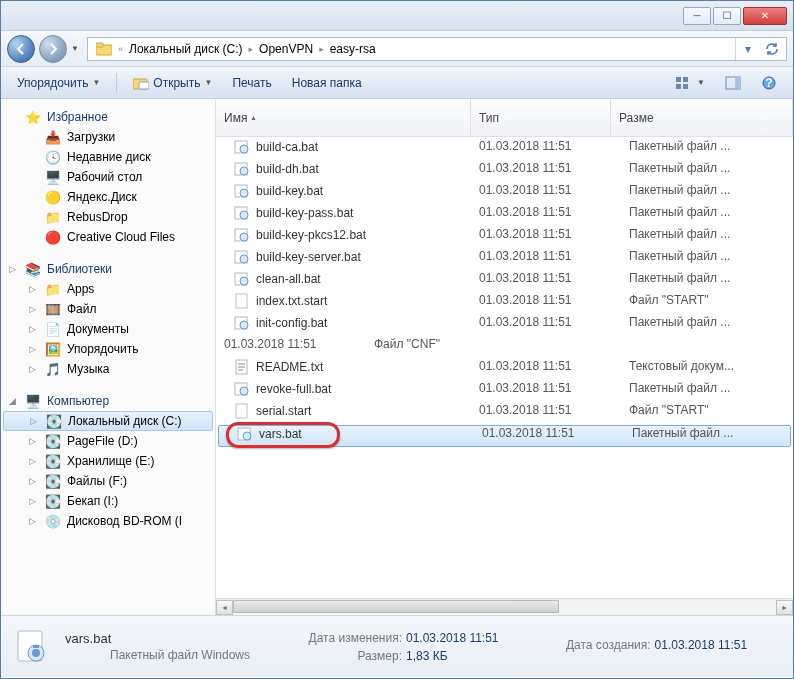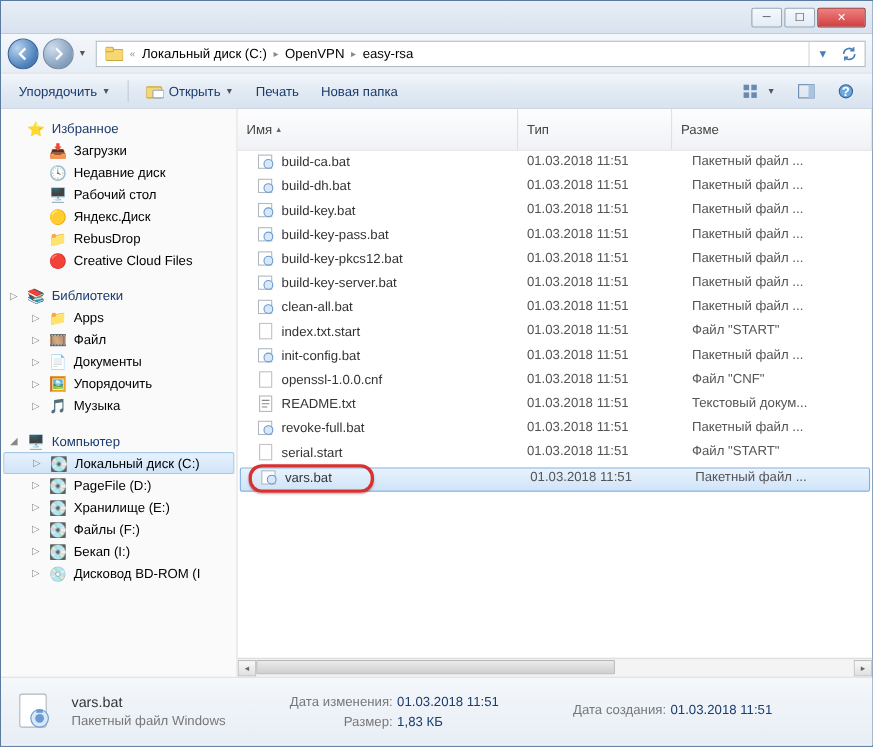--- a/index.html
+++ b/index.html
@@ -52,21 +52,21 @@
 .fico { width: 16px; height: 16px; display:inline-flex; align-items:center; justify-content:center; font-size:12px;}
 .highlight { position: absolute; left: 10px; width: 114px; height: 26px; border: 3px solid #d93030; border-radius: 12px; pointer-events: none; box-shadow: 0 1px 2px rgba(0,0,0,0.3);}
 .hscroll { height: 17px; background:#f0f0f0; border-top:1px solid #ddd; display:flex; align-items:center;}
 .hscroll .sbtn{width:17px;height:15px;background:linear-gradient(to bottom,#f8f8f8,#e0e0e0);border:1px solid #c0c0c0;display:flex;align-items:center;justify-content:center;font-size:8px;color:#666;}
 .hscroll .strack{flex:1;height:15px;background:#f4f4f4;position:relative;}
 .hscroll .sthumb{position:absolute;left:0;width:60%;height:13px;top:0;background:linear-gradient(to bottom,#eaeaea,#d0d0d0);border:1px solid #b8b8b8;border-radius:1px;}
 .statusbar { height: 62px; border-top: 1px solid #d0d8e0; background: linear-gradient(to bottom,#f4f7fb,#e8eef5); display: flex; align-items: center; padding: 6px 10px; gap: 12px; }
 .sb-icon { width: 42px; height: 42px; display:flex; align-items:center; justify-content:center; font-size:32px;}
 .sb-info { display: flex; flex-direction: column; gap: 2px; }
 .sb-name { color: #333; font-size: 13px;}
-.sb-sub { color: #777; }
+.sb-sub { color: #777; margin-left: 45px; }
 .sb-props { display: flex; flex-direction: column; gap:4px; margin-left: 30px;}
 .sb-prop { display:flex; gap:4px;}
 .sb-prop .lbl { color:#777; text-align:right; width:110px;}
 .sb-prop .val { color:#1a3c6e;}
 svg { display: block; }
 </style>
 </head>
 <body>
 
 <div class="window">
@@ -392,28 +392,20 @@
                   <rect x="1" y="2" width="12" height="12" fill="#fff" stroke="#b0b8c0"></rect>
                   <circle cx="10" cy="10" r="4" fill="#d8e8f8" stroke="#6a9ad0"></circle>
                 </svg>
               </span>
               <span>init-config.bat</span>
             </div>
             <div class="fl-cell date">01.03.2018 11:51</div>
             <div class="fl-cell type">Пакетный файл ...</div>
           </div>
           <div class="fl-row">
-            <div class="fl-cell name">
-              <span class="fico">
-                <svg width="16" height="16">
-                  <rect x="2" y="1" width="11" height="14" fill="#fff" stroke="#c0c0c0"></rect>
-                </svg>
-              </span>
-              <span>openssl-1.0.0.cnf</span>
-            </div>
             <div class="fl-cell date">01.03.2018 11:51</div>
             <div class="fl-cell type">Файл "CNF"</div>
           </div>
           <div class="fl-row">
             <div class="fl-cell name">
               <span class="fico">
                 <svg width="16" height="16">
                   <rect x="2" y="1" width="11" height="14" fill="#fff" stroke="#b0b8c0"></rect>
                   <line x1="4" y1="5" x2="11" y2="5" stroke="#888"></line>
                   <line x1="4" y1="8" x2="11" y2="8" stroke="#888"></line>

